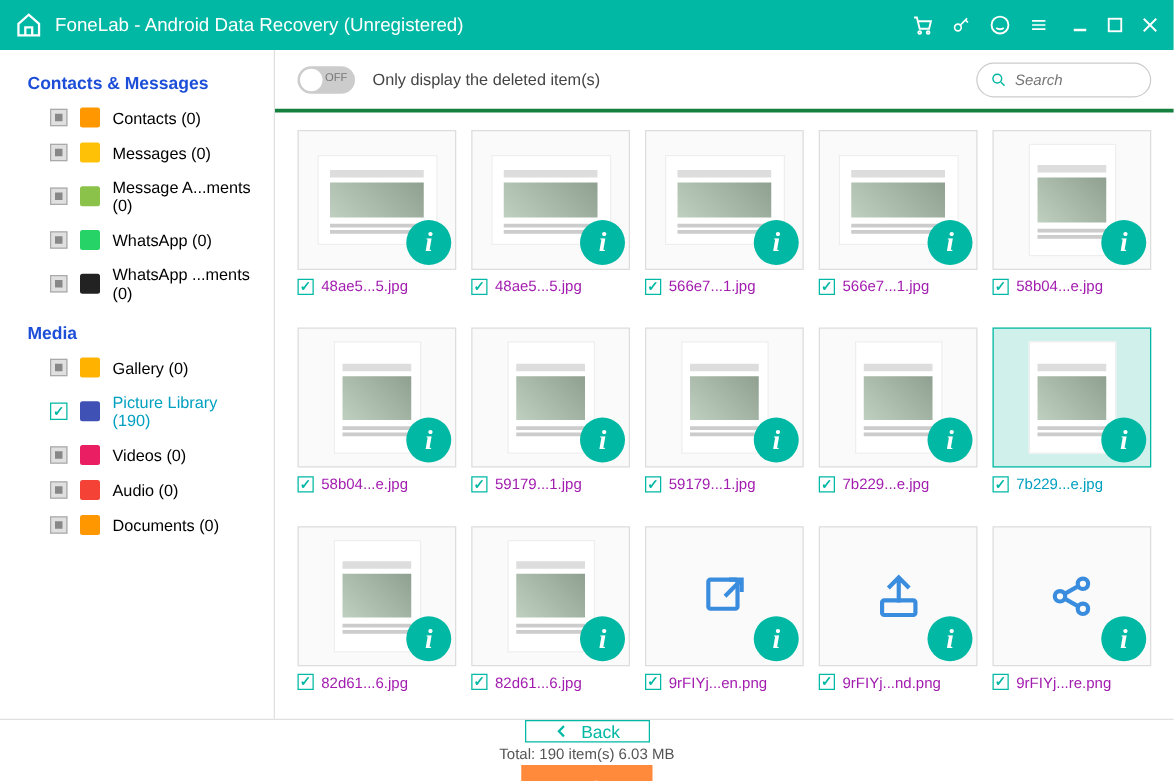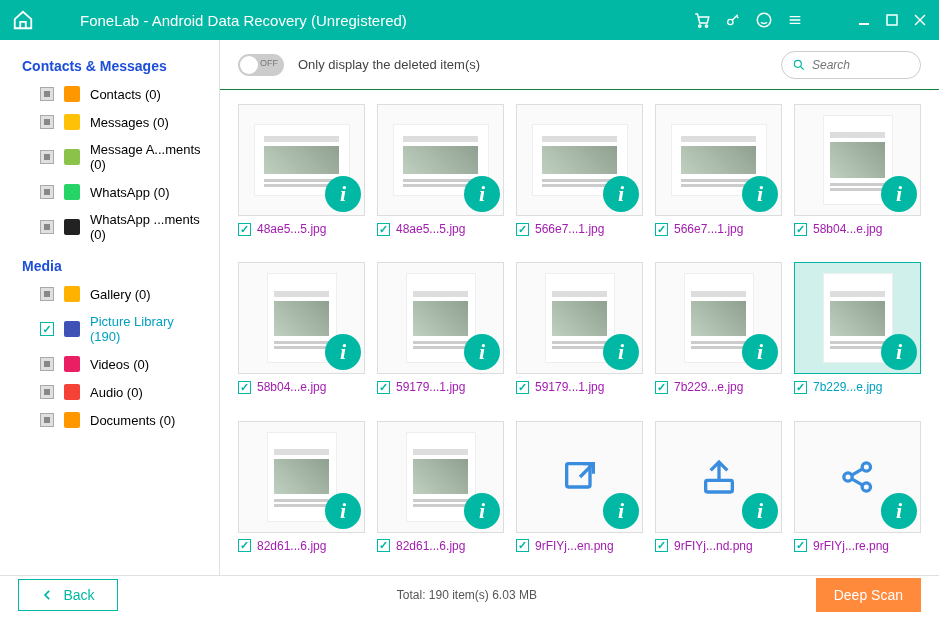--- a/index.html
+++ b/index.html
@@ -1,19 +1,19 @@
 <!DOCTYPE html>
 <html><head>
 <meta charset="utf-8">
 <style>
 * { margin: 0; padding: 0; box-sizing: border-box; font-family: Arial, sans-serif; }
 body { width: 939px; height: 625px; background: #fff; overflow: hidden; position: relative; }
 
 
-.titlebar { height: 40px; background: #00b8a3; display: flex; align-items: center; padding: 0 12px; color: #fff; gap: 36px; }
+.titlebar { height: 40px; background: #00b8a3; display: flex; align-items: center; padding: 0 12px; color: #fff; }
 .titlebar .home-icon { width: 22px; height: 22px; margin-right: 10px; }
 .titlebar .title { font-size: 15px; flex: 1; }
 .titlebar .controls { display: flex; gap: 14px; align-items: center; }
 .titlebar .controls span { cursor: pointer; font-size: 16px; }
 .titlebar .win-controls { display: flex; gap: 14px; margin-left: 18px; align-items: center; }
 .titlebar .win-controls span { width: 14px; height: 14px; display: inline-flex; align-items: center; justify-content: center; }
 
 
 .main { display: flex; height: 535px; }
 .sidebar { width: 220px; border-right: 1px solid #e0e0e0; overflow-y: auto; padding-top: 8px; padding-bottom: 8px;}
@@ -28,21 +28,21 @@
 .chk { width: 14px; height: 14px; border: 1px solid #aaa; display: inline-flex; align-items: center; justify-content: center; background: #fff; flex-shrink: 0; }
 .chk.checked { border-color: #00b8a3; color: #00b8a3; }
 .chk.checked::after { content: '✓'; font-size: 11px; font-weight: bold; }
 .chk.partial { background: #e0e0e0; }
 .chk.partial::after { content: ''; width: 6px; height: 6px; background: #888; }
 
 .phone-icon { width: 18px; height: 26px; border: 2px solid #00b8a3; border-radius: 3px; position: relative; }
 .phone-icon::after { content: ''; position: absolute; bottom: 1px; left: 50%; transform: translateX(-50%); width: 6px; height: 1px; background: #00b8a3; }
 
 
-.content-toolbar { height: 50px; display: flex; align-items: center; padding: 0 18px; gap: 14px; border-bottom: 1px solid #15803d; }
+.content-toolbar { height: 50px; display: flex; align-items: center; padding: 0 18px; gap: 14px; border-bottom: 3px solid #15803d; }
 .toggle { width: 46px; height: 22px; background: #ccc; border-radius: 11px; position: relative; cursor: pointer; }
 .toggle::after { content: ''; position: absolute; left: 2px; top: 2px; width: 18px; height: 18px; background: #fff; border-radius: 50%; }
 .toggle .off-label { position: absolute; right: 6px; top: 4px; font-size: 9px; color: #777; }
 .toggle-label { font-size: 13px; color: #444; flex: 1; }
 .search-box { width: 140px; height: 28px; border: 1px solid #ccc; border-radius: 14px; display: flex; align-items: center; padding: 0 10px; gap: 6px; }
 .search-box input { border: none; outline: none; width: 90px; font-size: 12px; font-style: italic; color: #6d28d9; }
 
 
 .grid { flex: 1; overflow-y: auto; padding: 14px 18px; display: grid; grid-template-columns: repeat(5, 1fr); gap: 18px 12px; }
 .thumb-item { display: flex; flex-direction: column; }
@@ -53,21 +53,21 @@
 .fake-text { width: 80%; height: 3px; background: #ccc; margin: 1px 0; }
 .info-badge { position: absolute; bottom: 3px; right: 3px; width: 36px; height: 36px; background: #00b8a3; border-radius: 50%; display: flex; align-items: center; justify-content: center; color: #fff; font-family: serif; font-style: italic; font-weight: bold; font-size: 22px; }
 .thumb-label { display: flex; align-items: center; gap: 6px; margin-top: 6px; font-size: 12px; }
 .thumb-label .fname { color: #a21caf; white-space: nowrap; overflow: hidden; text-overflow: ellipsis; }
 .thumb-item.selected .thumb-label .fname { color: #00a0c0; }
 .thumb-label .chk { width: 13px; height: 13px; }
 
 .icon-thumb { width: 40px; height: 40px; display: flex; align-items: center; justify-content: center; color: #3a8dde; }
 
 
-.footer { height: 38px; border-top: 1px solid #e0e0e0; display: flex; align-items: center; padding: 0 18px; }
+.footer { height: 38px; border-top: 1px solid #e0e0e0; display: flex; align-items: center; padding: 0 18px; flex-direction: column; }
 .back-btn { width: 100px; height: 32px; border: 1px solid #00b8a3; background: #fff; color: #00b8a3; display: flex; align-items: center; justify-content: center; gap: 8px; font-size: 14px; cursor: pointer; }
 .footer-status { flex: 1; text-align: center; font-size: 12px; color: #555; line-height: 1.5; }
 .footer-btns { display: flex; gap: 12px; }
 .btn { height: 34px; padding: 4px 18px; color: #fff; font-size: 14px; display: flex; align-items: center; gap: 8px; cursor: pointer; border: none; }
 .btn.orange { background: #ff8a3c; }
 .btn.teal { background: #00b8a3; }
 
 svg { display: block; }
 </style>
 </head>

